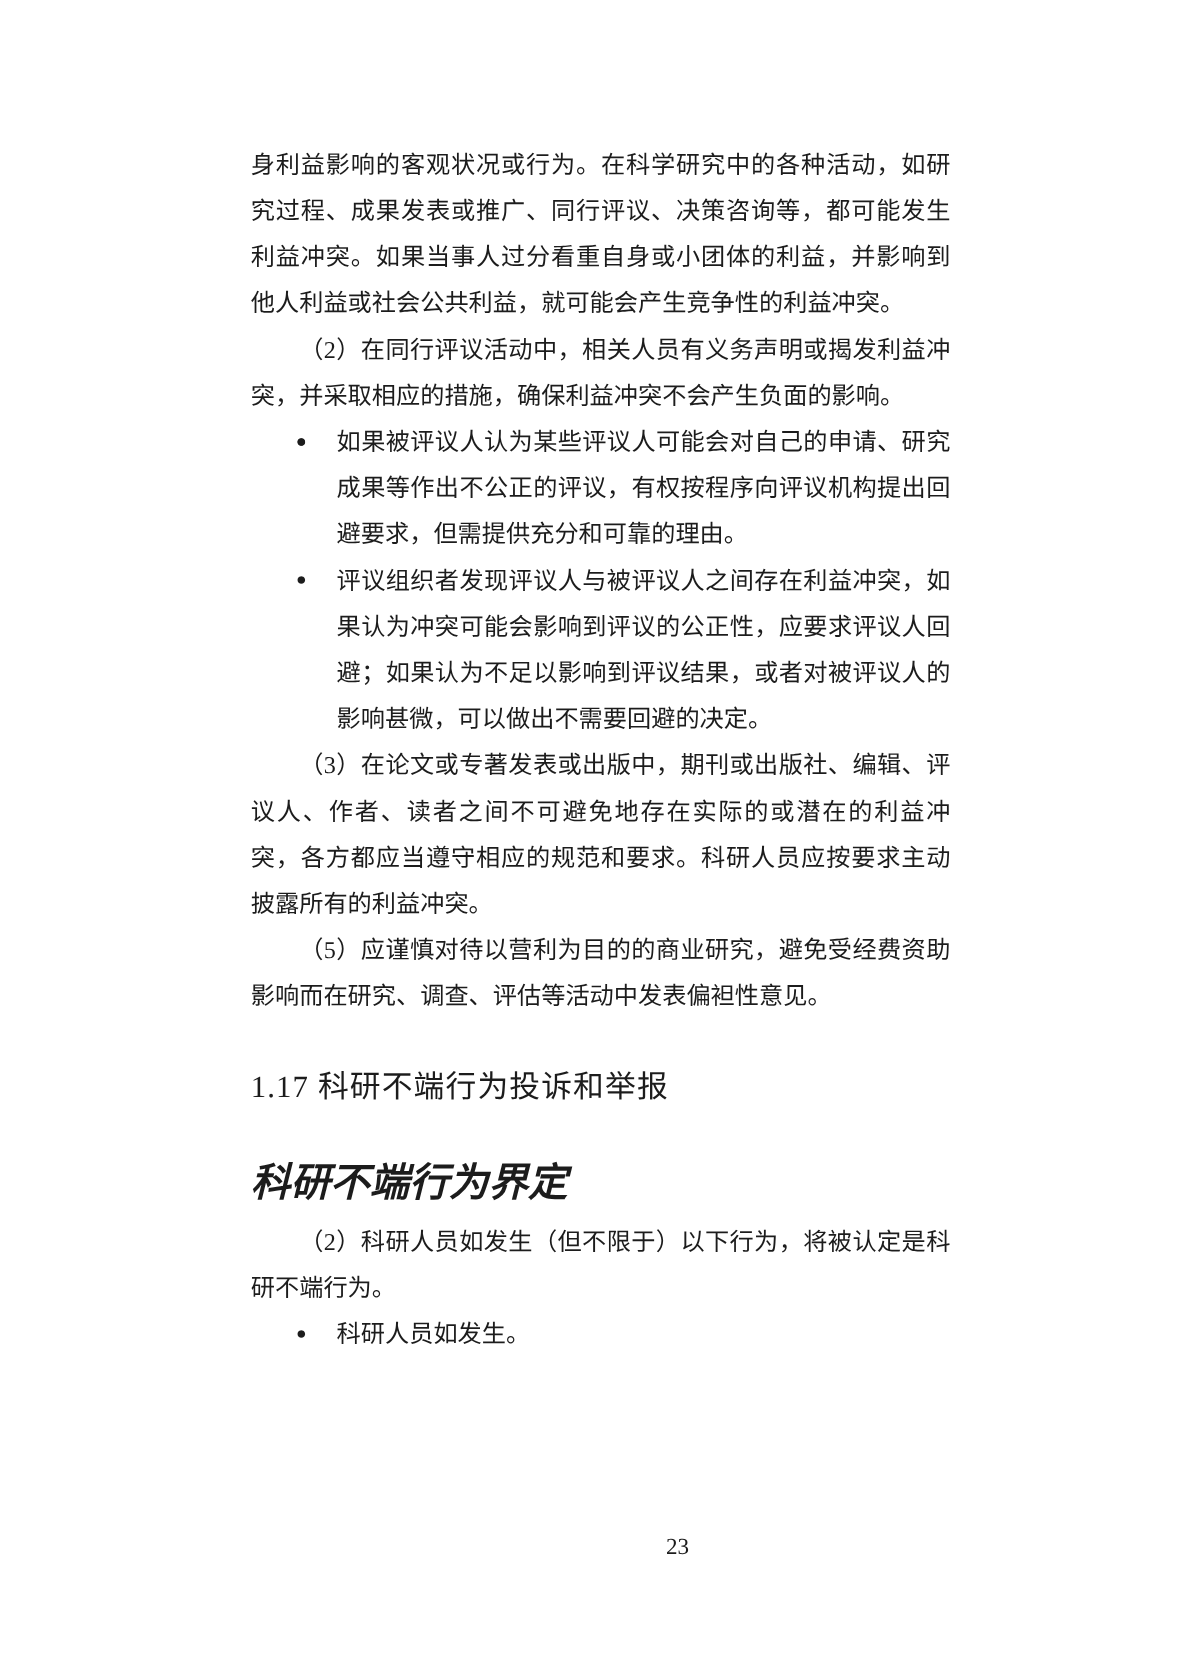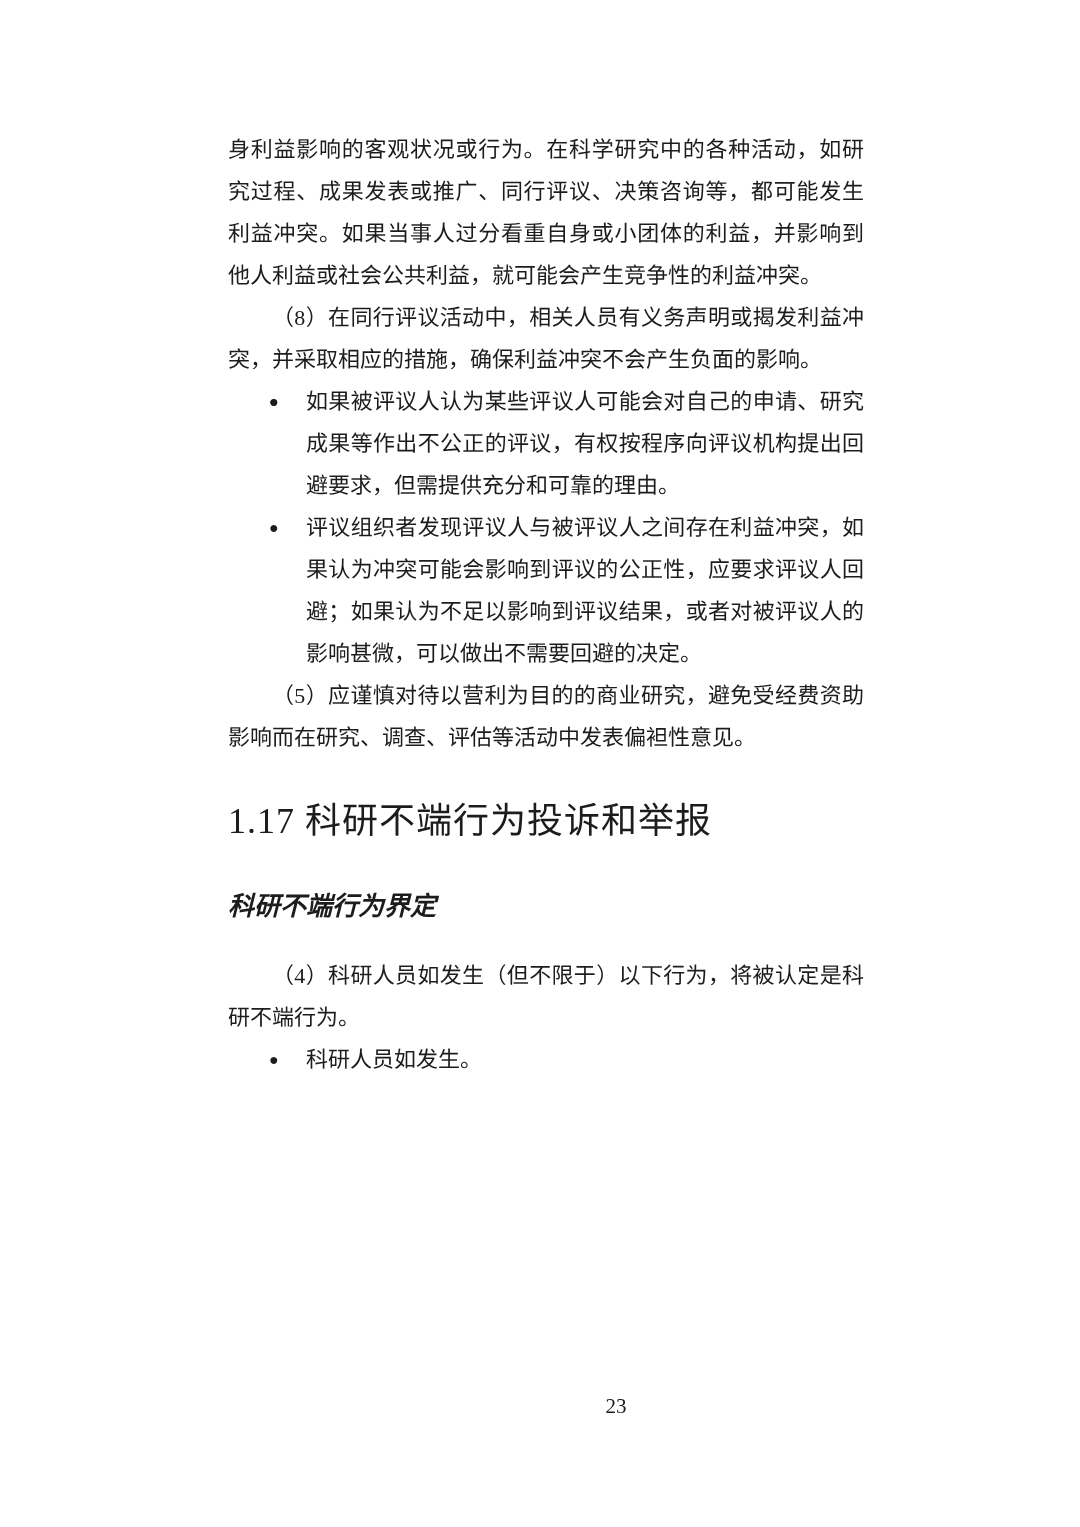--- a/index.html
+++ b/index.html
@@ -44,28 +44,28 @@
   }
   .bullet-marker {
     position: absolute;
     left: 41px;
     top: 0;
     font-size: 16px;
     line-height: 42px;
   }
   .section-heading {
     margin: 40px 0 44px 0;
-    font-size: 36px;
+    font-size: 28px;
     font-weight: normal;
     line-height: 44px;
     letter-spacing: 1px;
   }
   .sub-heading {
-    margin: 0 0 28px 0;
-    font-size: 26px;
+    margin: 0 0 13px 0;
+    font-size: 36px;
     font-weight: bold;
     font-style: italic;
     line-height: 40px;
   }
   .page-footer {
     position: absolute;
     top: 1392px;
     left: 10px;
     width: 1080px;
     text-align: center;
@@ -73,45 +73,46 @@
     line-height: 28px;
   }
 </style>
 </head>
 <body>
 
 <div class="page">
 
   <p class="body-para">身利益影响的客观状况或行为。在科学研究中的各种活动，如研究过程、成果发表或推广、同行评议、决策咨询等，都可能发生利益冲突。如果当事人过分看重自身或小团体的利益，并影响到他人利益或社会公共利益，就可能会产生竞争性的利益冲突。</p>
 
-  <p class="body-para first-indent">（8）在同行评议活动中，相关人员有义务声明或揭发利益冲突，并采取相应的措施，确保利益冲突不会产生负面的影响。</p>
+  <p class="body-para first-indent">（2）在同行评议活动中，相关人员有义务声明或揭发利益冲突，并采取相应的措施，确保利益冲突不会产生负面的影响。</p>
 
   <ul class="bullet-list">
     <li class="bullet-item">
       <span class="bullet-marker">●</span>
     </li>
     <li class="bullet-item">
       <span class="bullet-marker">●</span>
       <span>如果被评议人认为某些评议人可能会对自己的申请、研究成果等作出不公正的评议，有权按程序向评议机构提出回避要求，但需提供充分和可靠的理由。</span>
     </li>
     <li class="bullet-item">
       <span class="bullet-marker">●</span>
       <span>评议组织者发现评议人与被评议人之间存在利益冲突，如果认为冲突可能会影响到评议的公正性，应要求评议人回避；如果认为不足以影响到评议结果，或者对被评议人的影响甚微，可以做出不需要回避的决定。</span>
     </li>
   </ul>
 
+  <p class="body-para first-indent">（3）在论文或专著发表或出版中，期刊或出版社、编辑、评议人、作者、读者之间不可避免地存在实际的或潜在的利益冲突，各方都应当遵守相应的规范和要求。科研人员应按要求主动披露所有的利益冲突。</p>
 
   <p class="body-para first-indent">（5）应谨慎对待以营利为目的的商业研究，避免受经费资助影响而在研究、调查、评估等活动中发表偏袒性意见。</p>
 
   <h2 class="section-heading">1.17 科研不端行为投诉和举报</h2>
 
   <h3 class="sub-heading">科研不端行为界定</h3>
 
 
-  <p class="body-para first-indent">（4）科研人员如发生（但不限于）以下行为，将被认定是科研不端行为。</p>
+  <p class="body-para first-indent">（2）科研人员如发生（但不限于）以下行为，将被认定是科研不端行为。</p>
 
   <ul class="bullet-list">
     <li class="bullet-item">
       <span class="bullet-marker">●</span>
       <span>科研人员如发生。</span>
     </li>
   </ul>
 
   <div class="page-footer">23</div>
 

